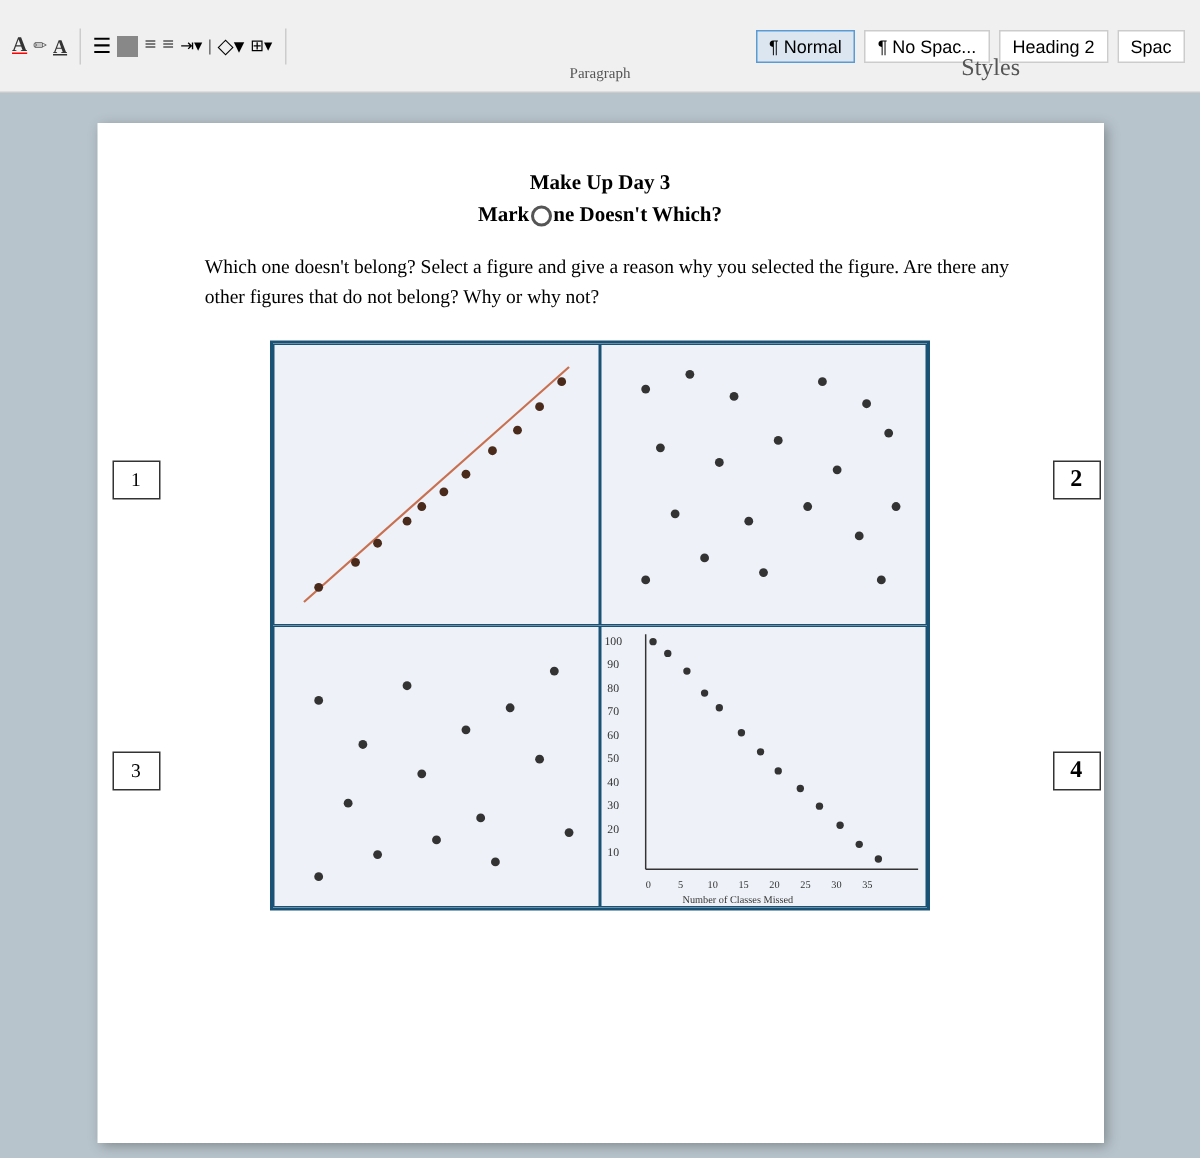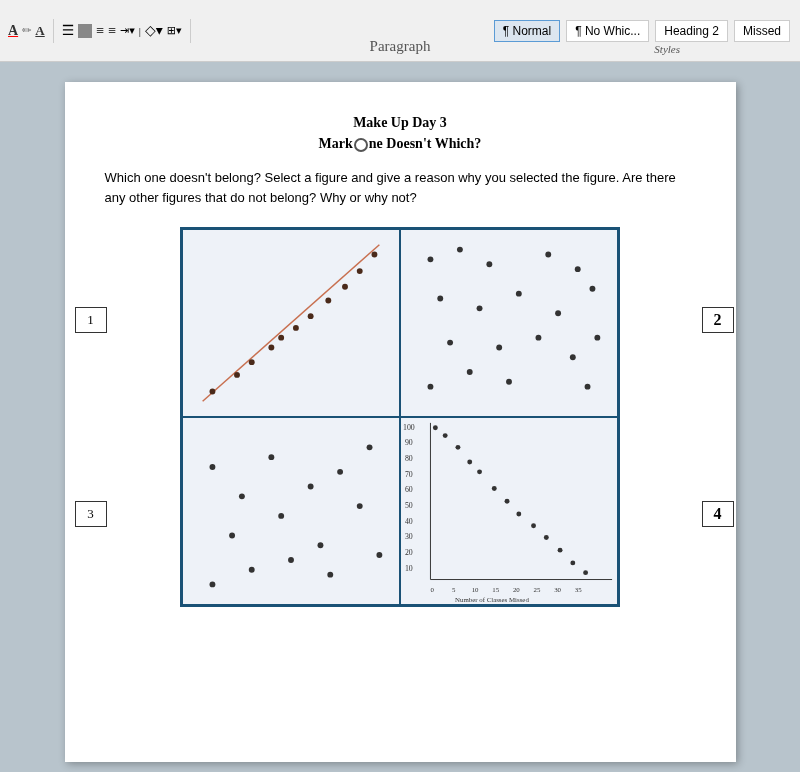--- a/index.html
+++ b/index.html
@@ -41,31 +41,30 @@
       height: 24px;
       background: #ccc;
       margin: 0 4px;
     }
 
     .paragraph-label {
       position: absolute;
       bottom: 6px;
       left: 50%;
       transform: translateX(-50%);
-      font-size: 15px;
+      font-size: 10px;
       color: #555;
     }
 
     .styles-label {
       position: absolute;
       bottom: 6px;
       right: 120px;
-      font-size: 11px;
+      font-size: 16px;
       color: #555;
-      font-style: italic;
     }
 
     .style-btn {
       background: white;
       border: 1px solid #ccc;
       padding: 3px 8px;
       font-size: 12px;
       cursor: pointer;
       margin: 0 2px;
     }
@@ -98,23 +97,24 @@
       text-align: center;
       font-size: 14px;
       font-weight: bold;
       line-height: 1.5;
       margin-bottom: 14px;
       font-family: 'Times New Roman', Times, serif;
     }
 
     .doc-instructions {
       font-size: 13px;
-      font-family: Liberation Sans, sans-serif;
+      font-family: Liberation Serif, serif;
       line-height: 1.5;
       margin-bottom: 20px;
+      margin-left: 32px;
     }
 
     
     .figures-outer {
       position: relative;
       display: flex;
       align-items: center;
       justify-content: center;
     }
 
@@ -233,23 +233,23 @@
     <span style="font-size:11px;cursor:pointer;">⇥▾</span>
     <span style="font-size:11px;cursor:pointer;"> | </span>
     <span style="font-size:14px;cursor:pointer;">◇▾</span>
     <span style="font-size:11px;cursor:pointer;">⊞▾</span>
 
     <div class="toolbar-divider"></div>
   </div>
 
   <div class="toolbar-right">
     <button class="style-btn active">¶ Normal</button>
-    <button class="style-btn">¶ No Whic...</button>
+    <button class="style-btn">¶ No Spac...</button>
     <button class="style-btn">Heading 2</button>
-    <button class="style-btn">Missed</button>
+    <button class="style-btn">Spac</button>
   </div>
 
   <span class="paragraph-label">Paragraph</span>
   <span class="styles-label">Styles</span>
 </div>
 
 <div class="document-area">
   <div class="document-page">
 
     <div class="doc-title">

